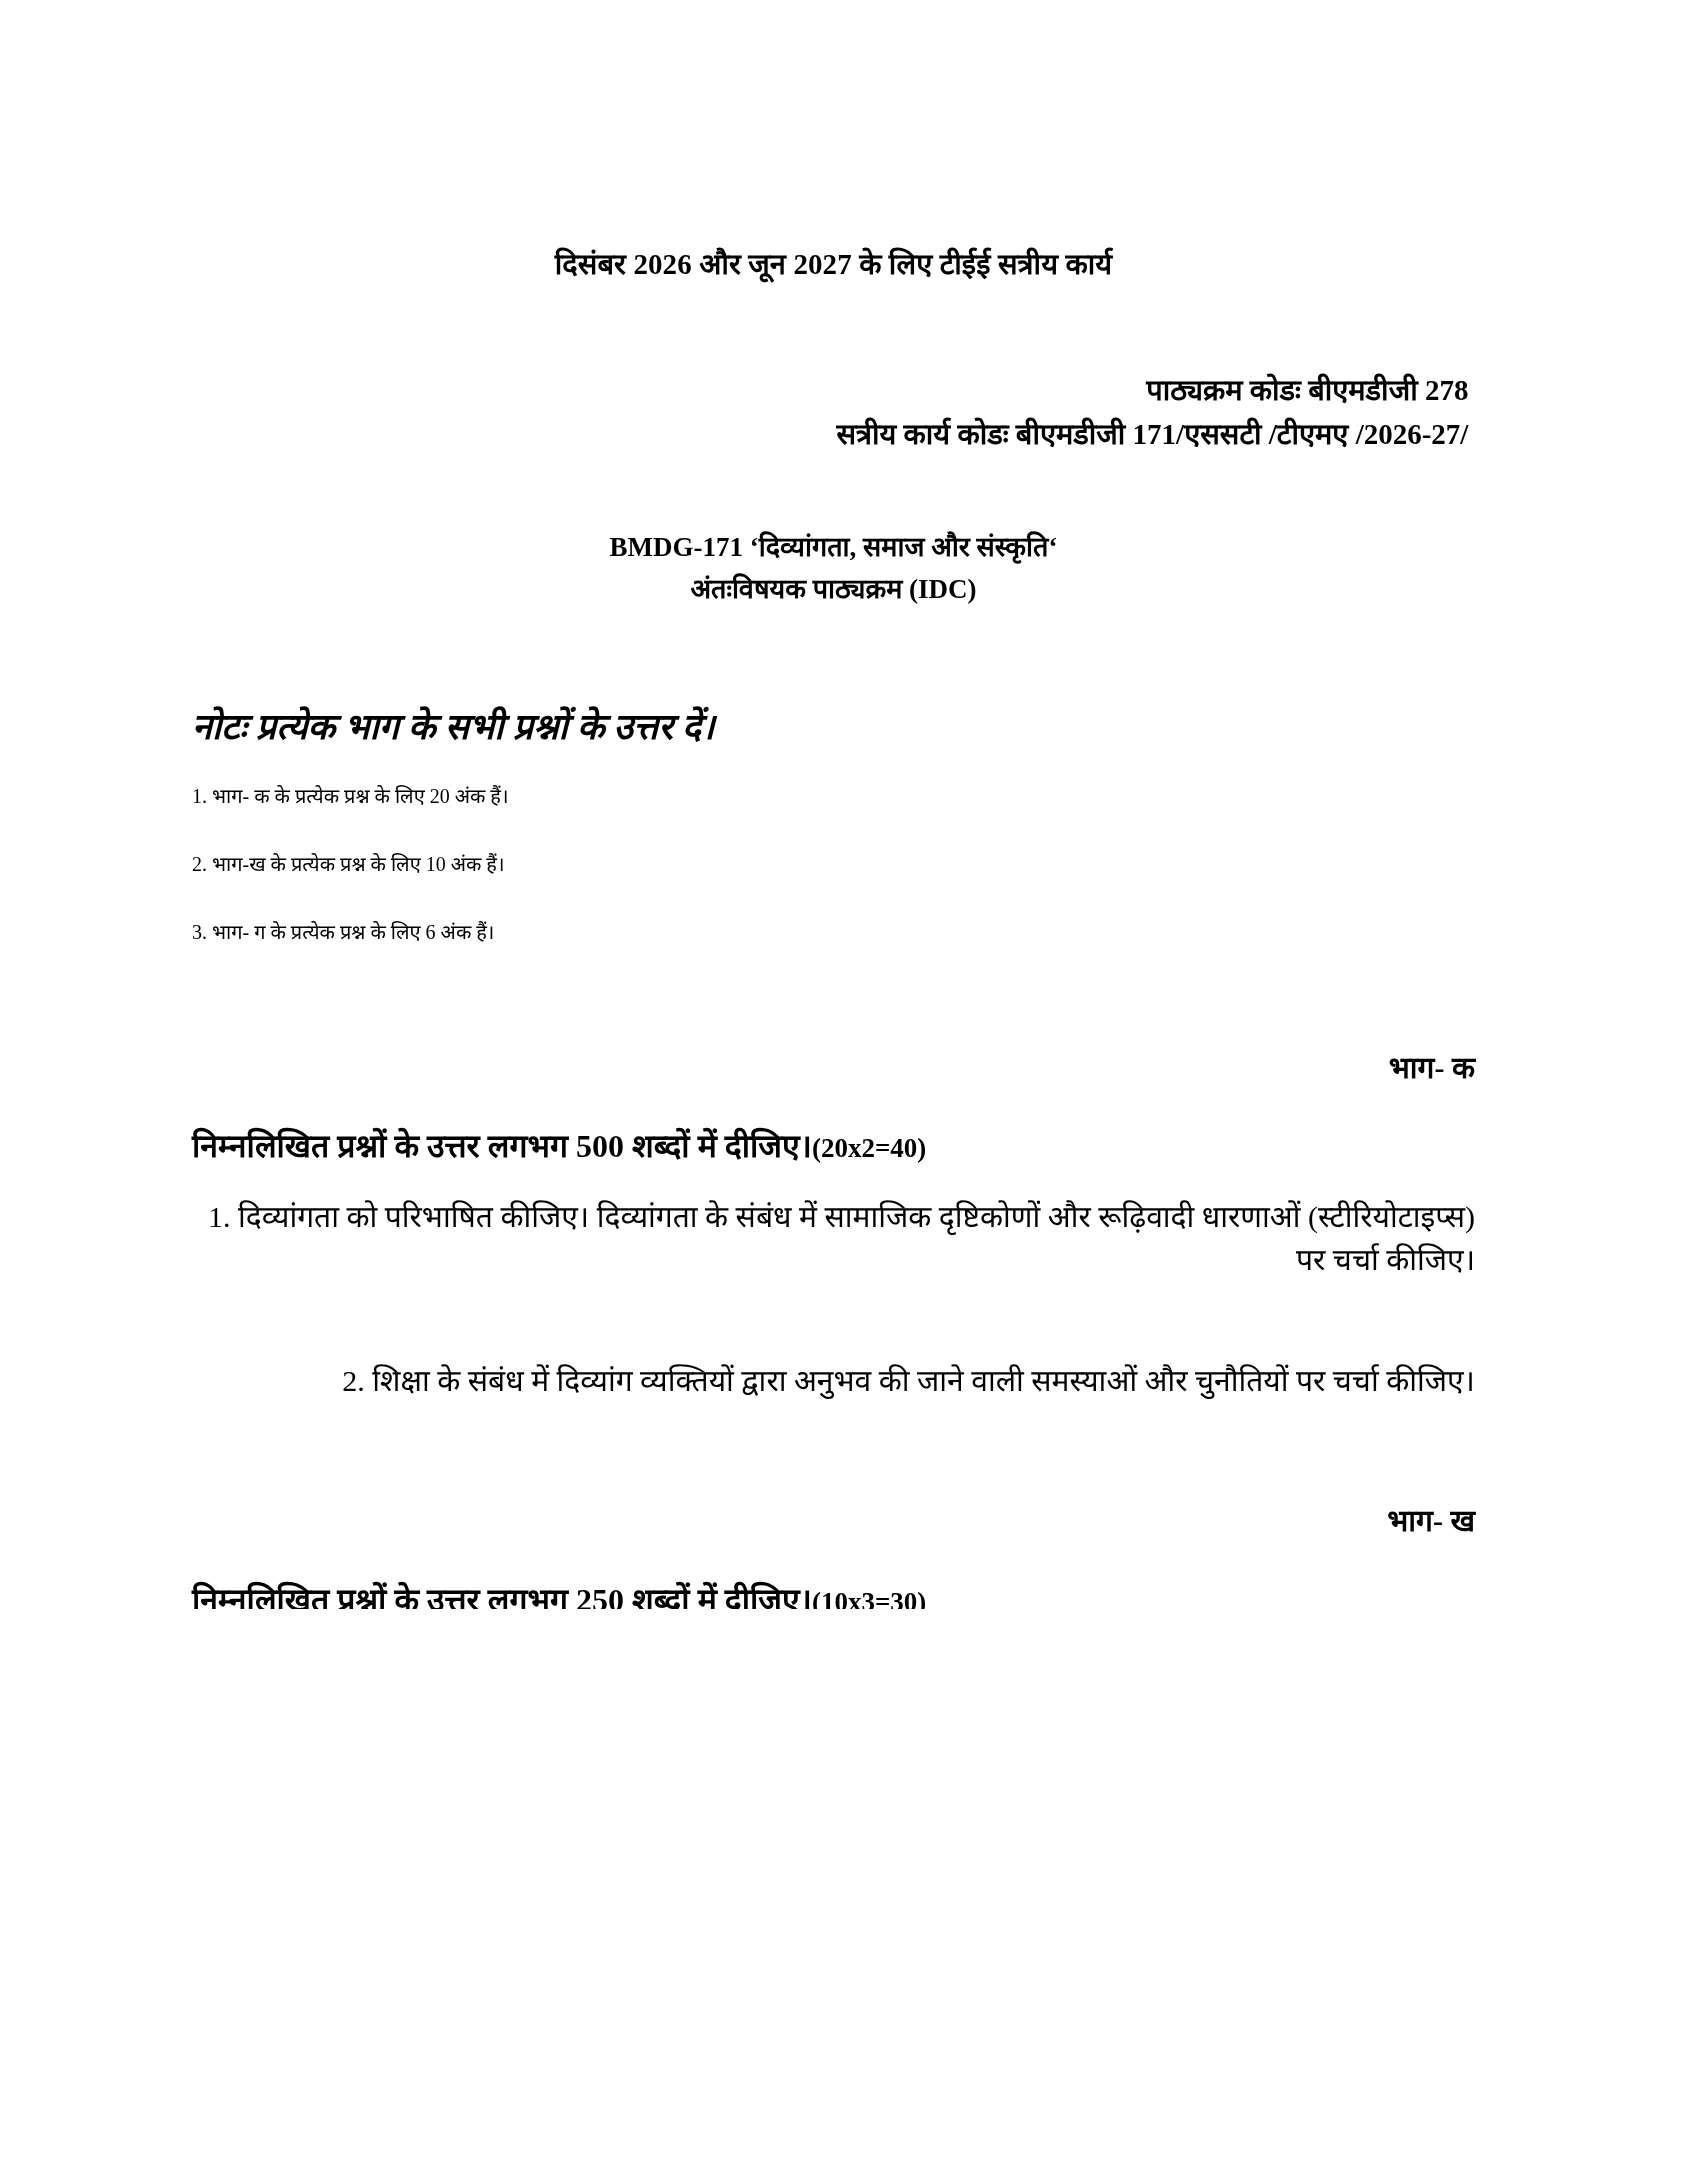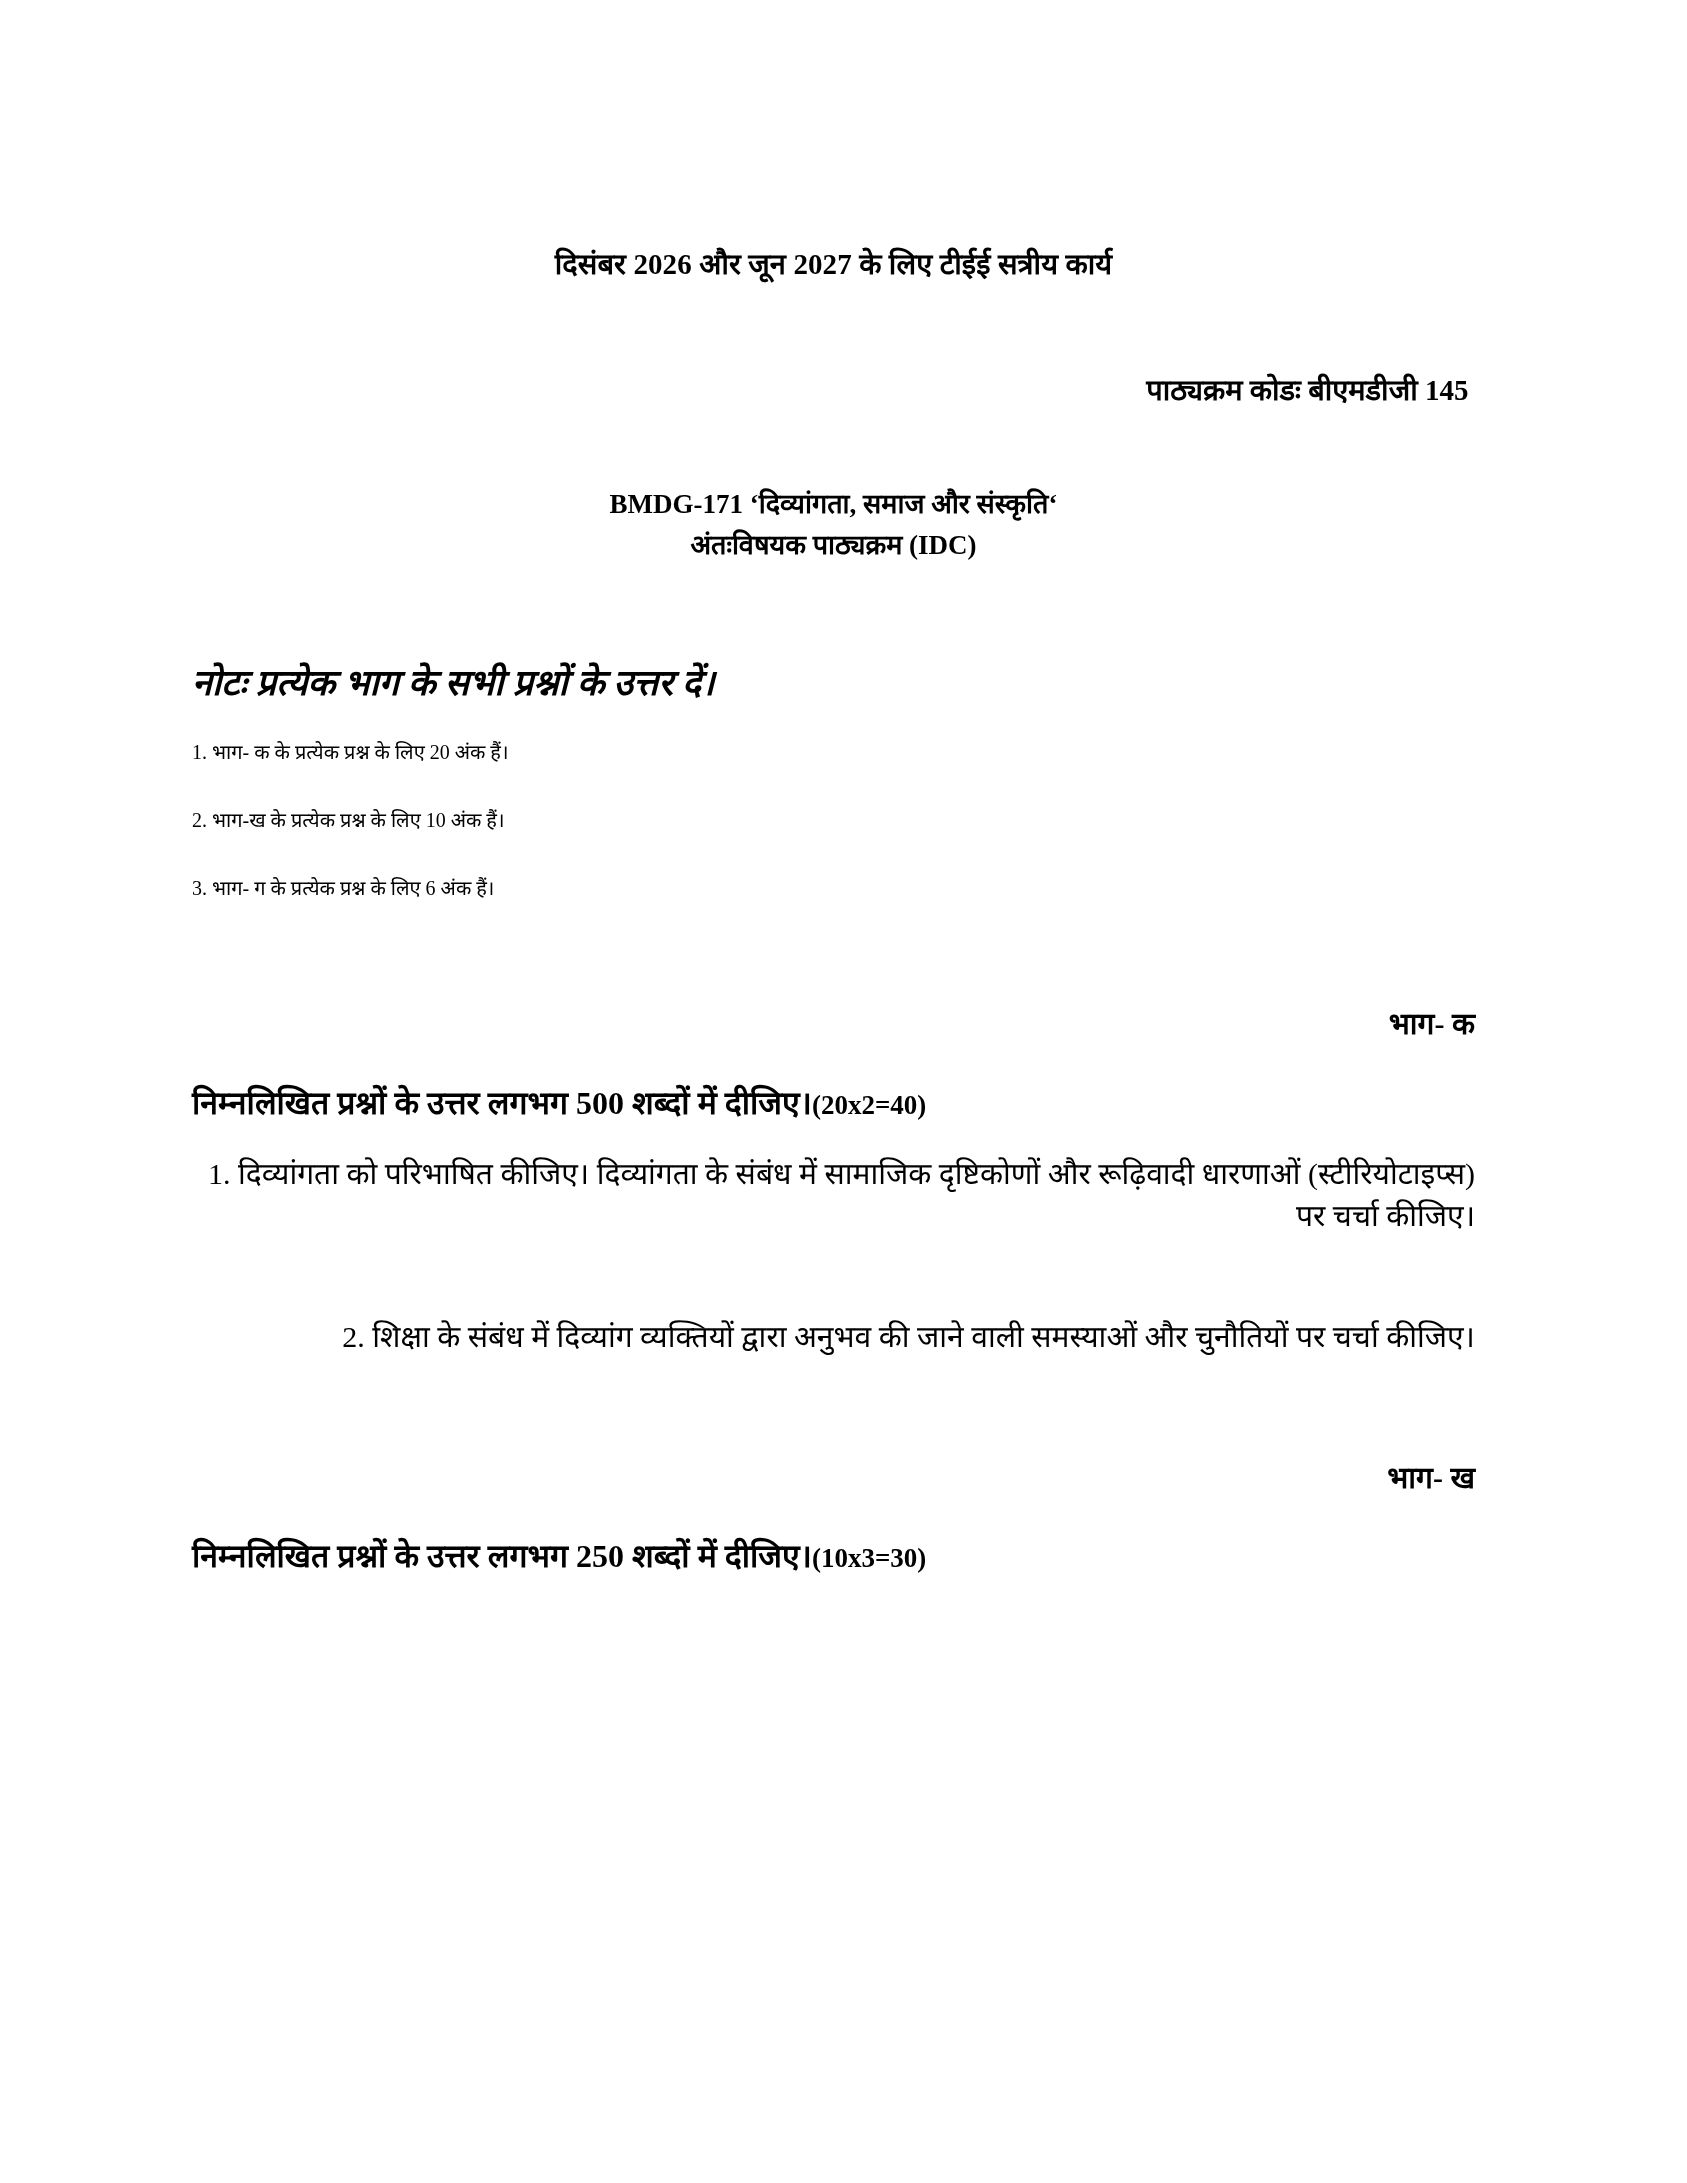--- a/index.html
+++ b/index.html
@@ -132,21 +132,22 @@
 <div class="page">
   <div class="content">
 
     <div class="spacer-top"></div>
 
     <div class="doc-title">दिसंबर 2026 और जून 2027 के लिए टीईई सत्रीय कार्य</div>
 
     <div class="gap-after-title"></div>
 
     <div class="code-block">
-      <div>पाठ्यक्रम कोडः बीएमडीजी 145</div>
+      <div>पाठ्यक्रम कोडः बीएमडीजी 278</div>
+      <div>सत्रीय कार्य कोडः बीएमडीजी  171/एससटी /टीएमए /2026-27/</div>
     </div>
 
     <div class="gap-after-code"></div>
 
     <div class="course-block">
       <div>BMDG-171 ‘दिव्यांगता, समाज और संस्कृति‘</div>
       <div>अंतःविषयक पाठ्यक्रम (IDC)</div>
     </div>
 
     <div class="gap-after-course"></div>

